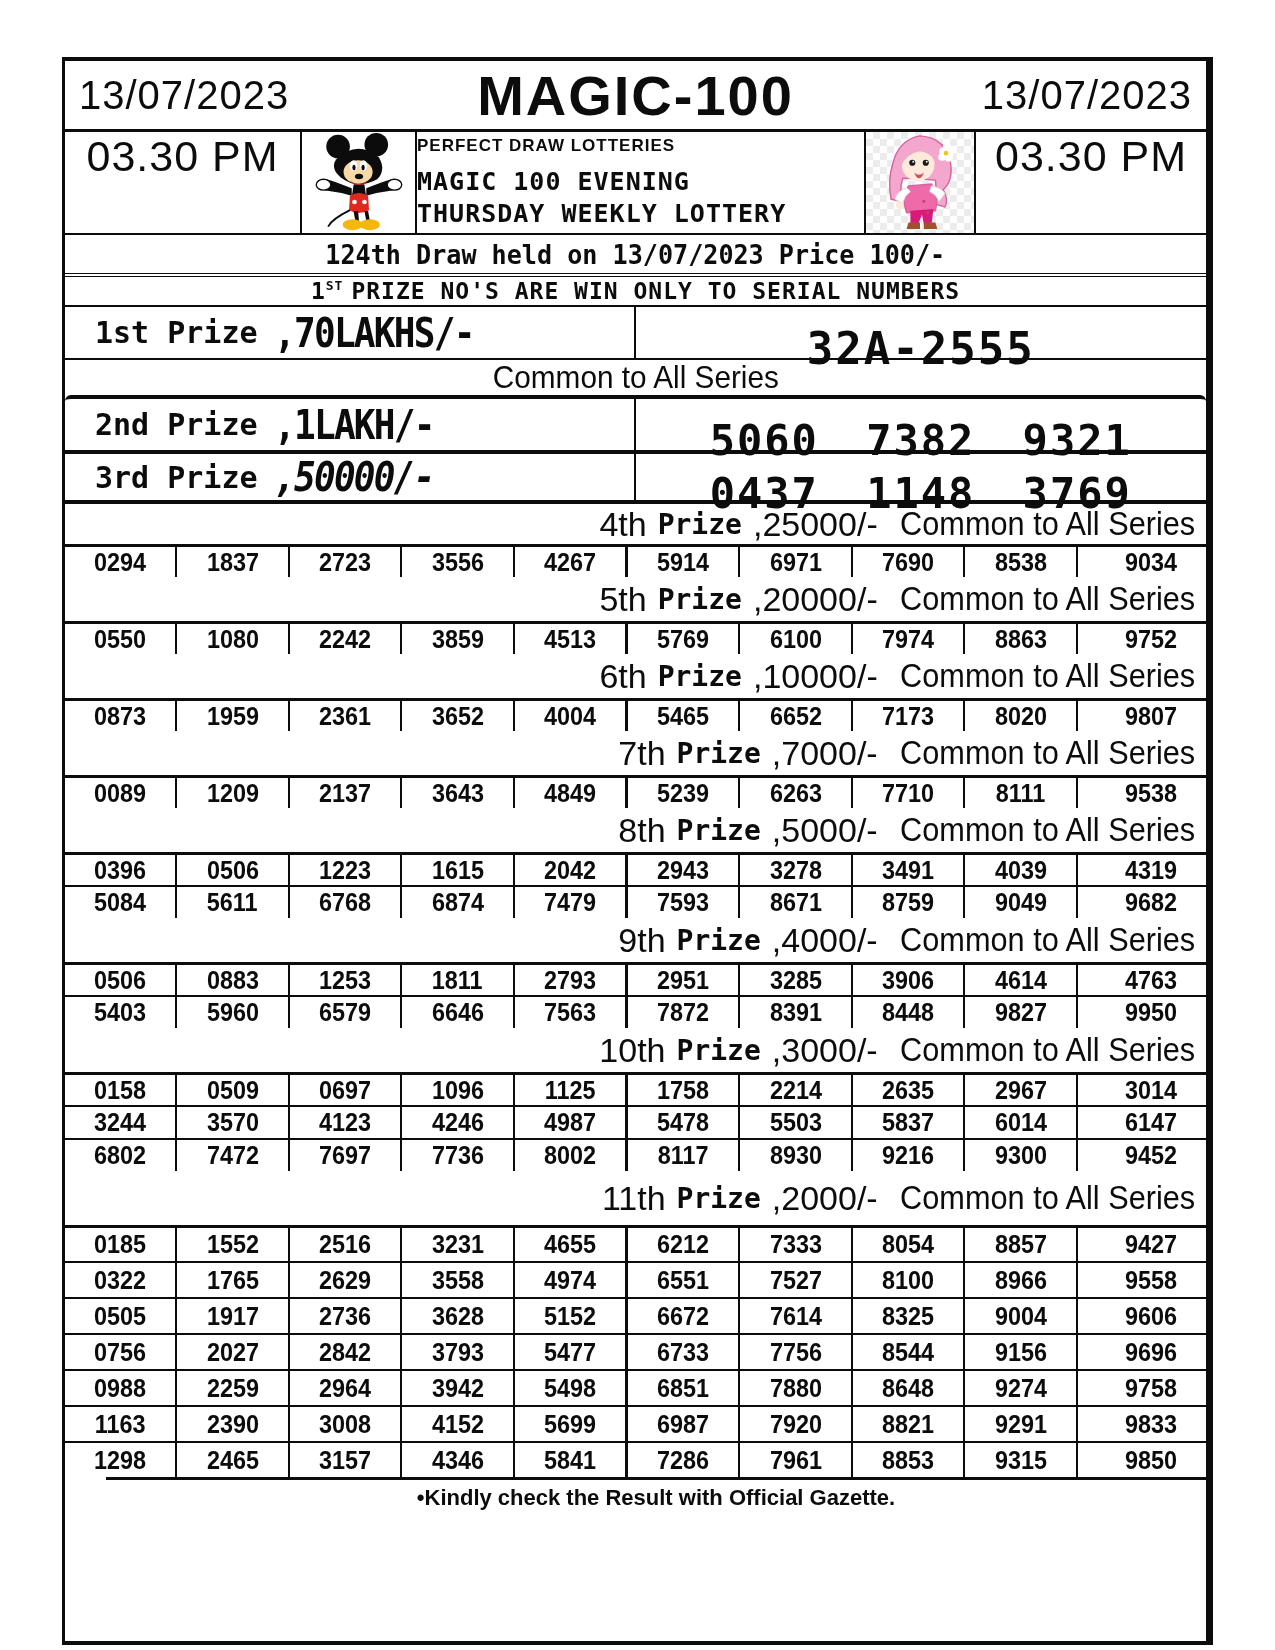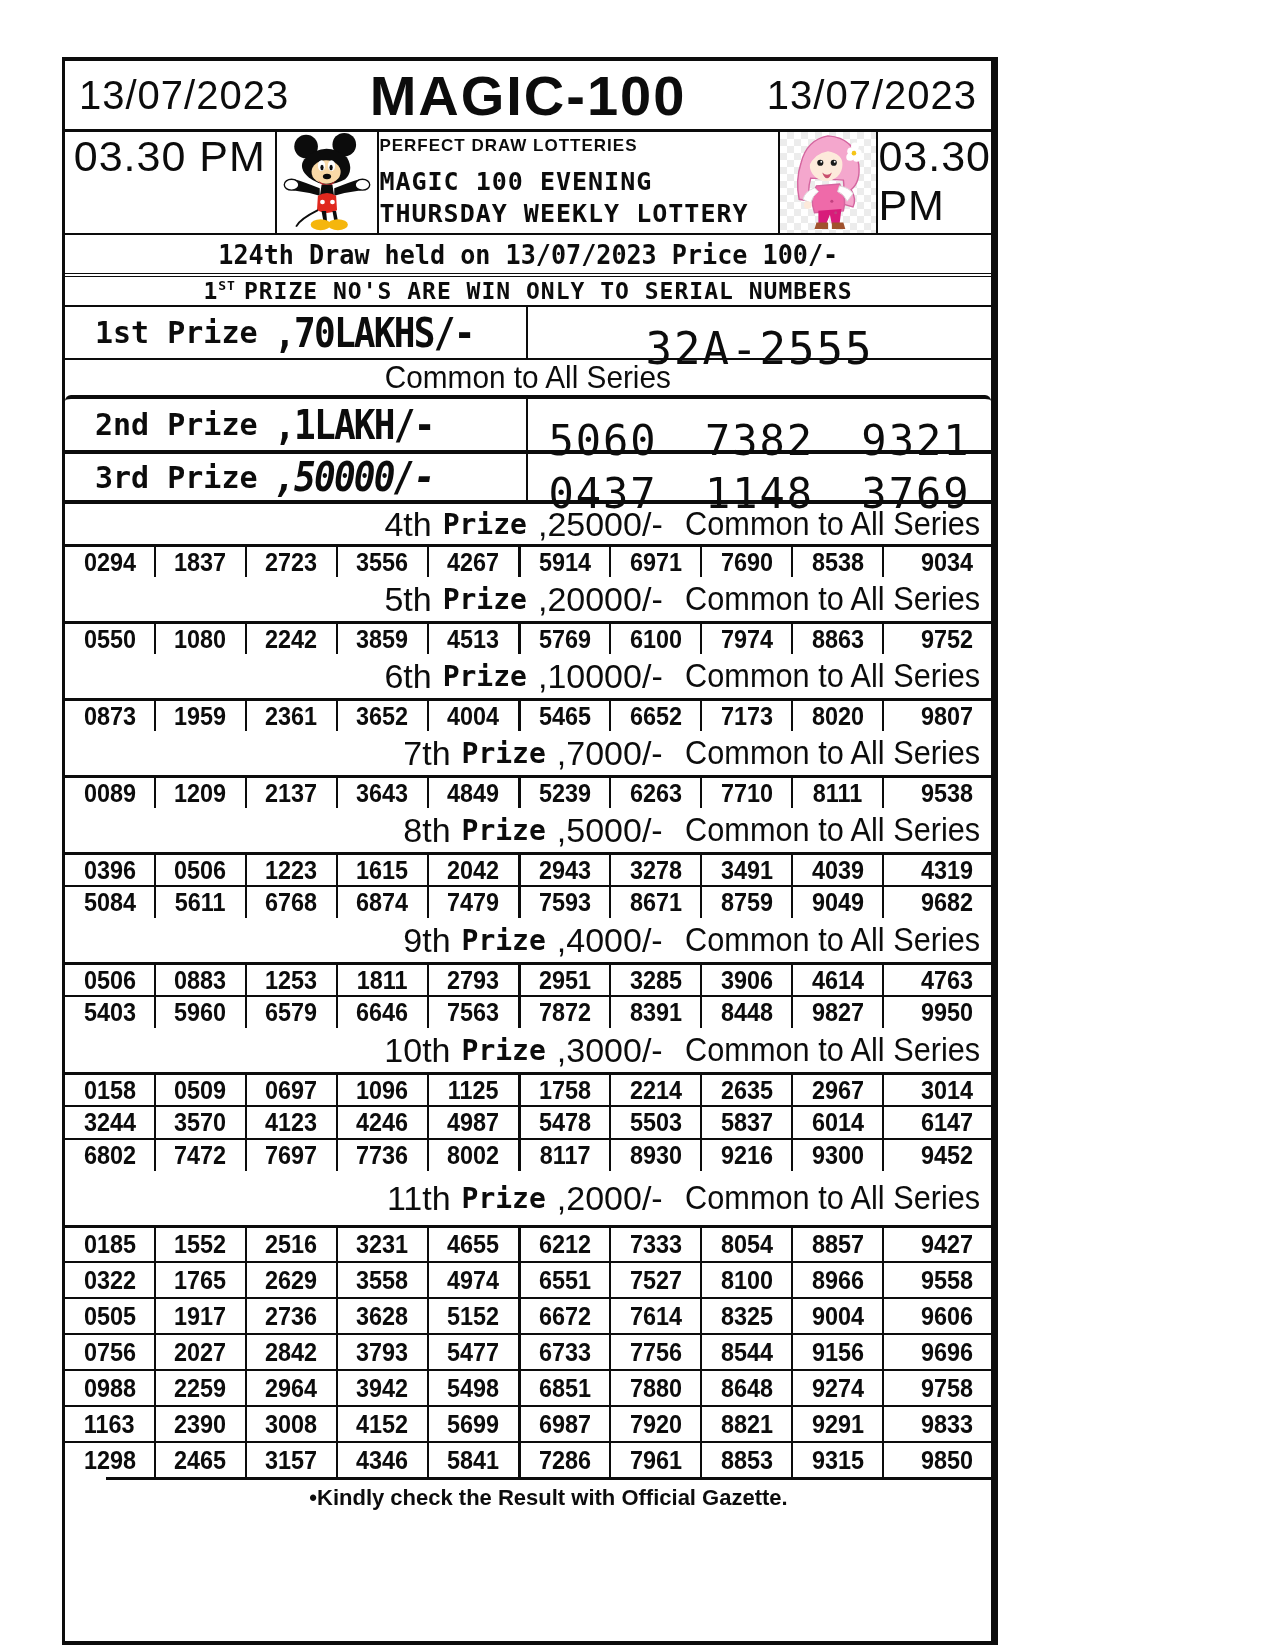--- a/index.html
+++ b/index.html
@@ -1,18 +1,18 @@
 <!DOCTYPE html>
 <html><head>
 <meta charset="utf-8">
 <style>
   html,body{margin:0;padding:0;background:#ffffff;}
   .page{position:relative;width:1275px;height:1650px;background:#fff;overflow:hidden;
         font-family:"Liberation Sans",sans-serif;color:#0c0c0c;}
-  .frame{position:absolute;left:62px;top:57px;width:936px;height:1588px;box-sizing:border-box;
+  .frame{position:absolute;left:62px;top:57px;width:1151px;height:1588px;box-sizing:border-box;
          border-top:4px solid #0c0c0c;border-left:3px solid #0c0c0c;
          border-right:7px solid #0c0c0c;border-bottom:4px solid #0c0c0c;background:#fff;}
   .row{box-sizing:border-box;border-top:2px solid #0c0c0c;}
   .nobt{border-top:none!important;}
   .bt3{border-top-width:3px!important;}
   .bt4{border-top-width:4px!important;}
   .btd{border-top:4px double #0c0c0c!important;}
 
   
   .hdr1{display:flex;align-items:center;height:68px;padding:0 14px;}
@@ -43,21 +43,21 @@
 
   
   .prize-row{display:flex;}
   .prize-left{width:50%;box-sizing:border-box;border-right:2px solid #0c0c0c;
               display:flex;align-items:center;padding-left:30px;gap:16px;}
   .prize-right{flex:1;display:flex;align-items:center;justify-content:center;}
   .p-label{font-family:"DejaVu Sans Mono",monospace;font-weight:700;font-size:30px;white-space:nowrap;}
   .p-amount{font-family:"DejaVu Sans Mono",monospace;font-weight:800;font-size:41px;white-space:nowrap;
             display:inline-block;transform:scaleX(.88);transform-origin:left center;letter-spacing:-2px;}
   .p-amount.ital{font-style:italic;}
-  .p-nums{font-family:"DejaVu Sans Mono",monospace;font-weight:400;font-size:44px;letter-spacing:2px;word-spacing:20px;white-space:nowrap;margin-top:32px;}
+  .p-nums{font-family:"DejaVu Sans Mono",monospace;font-weight:700;font-size:44px;letter-spacing:2px;word-spacing:20px;white-space:nowrap;margin-top:32px;}
   .h53{height:53px;} .h55{height:55px;border-radius:6px;} .h50{height:50px;}
   .common-row{height:37px;display:flex;align-items:center;justify-content:center;
               font-size:32px;font-weight:400;}
   .squeeze{display:inline-block;transform:scaleX(.93);transform-origin:center;white-space:nowrap;}
 
   
   .sec-head{display:flex;align-items:center;justify-content:flex-end;gap:11px;height:44px;}
   .sec-head.tall{height:54px;}
   .s-ord{font-size:34px;font-weight:400;}
   .s-word{font-family:"DejaVu Sans Mono",monospace;font-weight:700;font-size:28px;}

